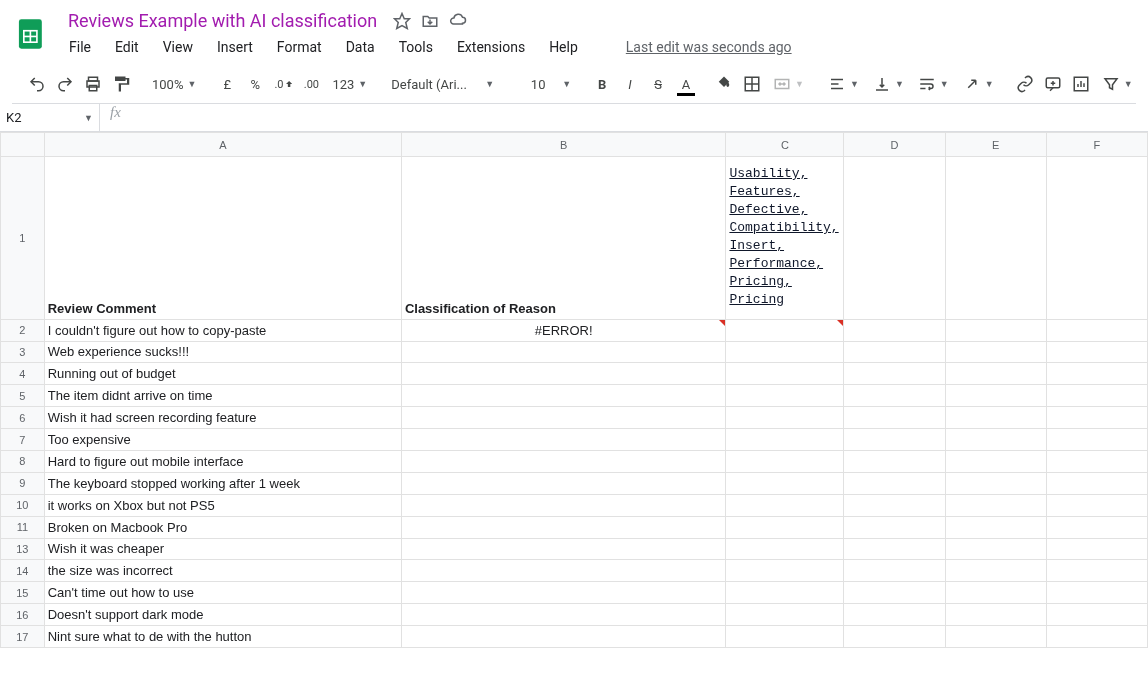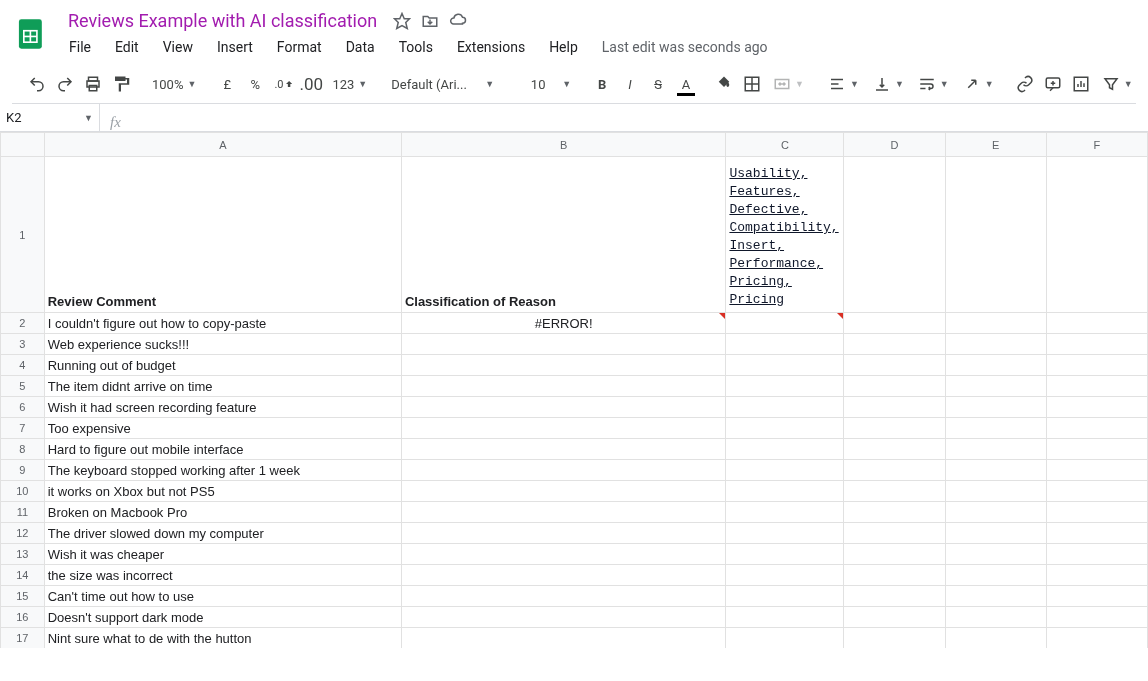--- a/index.html
+++ b/index.html
@@ -7,32 +7,32 @@
 .header { padding: 8px 12px 0 12px; }
 .title-row { display: flex; align-items: center; gap: 10px; }
 .logo { width: 40px; height: 40px; display: flex; align-items: center; justify-content: center; }
 .logo svg { width: 36px; height: 36px; }
 .title-block { flex: 1; }
 .doc-title-line { display: flex; align-items: center; gap: 10px; }
 .doc-title { font-size: 18px; color: #a21caf; padding: 2px 6px; }
 .title-icon { color: #5f6368; cursor: pointer; display:inline-flex; }
 .menu-bar { display: flex; align-items: center; gap: 10px; margin-top: 2px; }
 .menu-item { padding: 4px 7px; font-size: 14px; color: #202124; cursor: pointer; border-radius: 4px; }
-.last-edit { padding: 4px 7px; font-size: 14px; color: #5f6368; cursor: pointer; margin-left: 0; }
+.last-edit { padding: 4px 7px; font-size: 14px; color: #5f6368; text-decoration: underline; cursor: pointer; margin-left: 24px; }
 .toolbar { display: flex; align-items: center; padding: 6px 12px; border-bottom: 1px solid #dadce0; gap: 2px; margin-top: 6px; }
 .tb-btn { min-width: 26px; height: 26px; display: flex; align-items: center; justify-content: center; color: #444746; cursor: pointer; border-radius: 4px; padding: 0 4px; font-size: 13px; }
 .tb-sep { width: 1px; height: 20px; background: #dadce0; margin: 0 4px; }
 .tb-dd { display: flex; align-items: center; gap: 4px; padding: 0 6px; height: 26px; cursor: pointer; border-radius: 4px; font-size: 13px; color: #444746; }
 .tb-dd .caret { font-size: 9px; color: #5f6368; }
 .font-name { width: 90px; overflow: hidden; text-overflow: ellipsis; white-space: nowrap; }
 .font-size-box { width: 40px; text-align: center; }
 .text-color-btn { position: relative; }
 .text-color-underline { position: absolute; bottom: 1px; left: 4px; right: 4px; height: 3px; background: #000; }
 .disabled { opacity: 0.4; cursor: default; }
-.namebox-row { display: flex; align-items: flex-end; border-bottom: 1px solid #dadce0; height: 28px; }
+.namebox-row { display: flex; align-items: flex-start; border-bottom: 1px solid #dadce0; height: 28px; }
 .name-box { display: flex; align-items: center; width: 100px; border-right: 1px solid #dadce0; height: 100%; padding: 0 6px; justify-content: space-between; font-size: 13px; }
 .name-box .caret { font-size: 9px; color: #5f6368; }
 .fx-label { padding: 0 10px; font-style: italic; color: #9aa0a6; font-family: serif; font-size: 15px; }
 .formula-input { flex: 1; height: 100%; border: none; outline: none; font-size: 13px; padding: 0 4px; }
 .grid-wrap { display: flex; height: calc(681px - 165px); overflow: hidden; }
 .grid { border-collapse: collapse; table-layout: fixed; font-family: Arial, sans-serif; font-size: 13px; }
 .grid th, .grid td { border: 1px solid #e1e1e1; overflow: hidden; white-space: nowrap; }
 .corner { width: 44px; height: 24px; background: #f8f9fa; border: 1px solid #e1e1e1; }
 .col-head { height: 24px; background: #f8f9fa; text-align: center; font-weight: normal; color: #5f6368; font-size: 11px; }
 .row-head { width: 44px; background: #f8f9fa; text-align: center; font-weight: normal; color: #5f6368; font-size: 11px; }
@@ -128,21 +128,21 @@
     <div class="tb-sep"></div>
     <div class="tb-btn">£</div>
     <div class="tb-btn">%</div>
     <div class="tb-btn">
         <span style="font-size:11px">.0&nbsp;</span>
         <svg width="8" height="10" viewBox="0 0 10 10">
           <path d="M5 0L0 5h3v5h4V5h3z" fill="#444746"></path>
         </svg>
       </div>
     <div class="tb-btn">
-        <span style="font-size:17px">.00</span>
+        <span style="font-size:11px">.00</span>
       </div>
     <div class="tb-dd">
         <span>123</span>
         <span class="caret">▼</span>
       </div>
     <div class="tb-sep"></div>
     <div class="tb-dd">
         <span class="font-name">Default (Ari...</span>
         <span class="caret">▼</span>
       </div>
@@ -374,29 +374,20 @@
         <tr>
           <th class="row-head">11</th>
   <td class="cell">Broken on Macbook Pro</td>
   <td class="cell"></td>
           <td class="cell"></td>
   <td class="cell"></td>
   <td class="cell"></td>
   <td class="cell"></td>
         </tr>
         <tr>
-          <th class="row-head">12</th>
-  <td class="cell">The driver slowed down my computer</td>
-  <td class="cell"></td>
-          <td class="cell"></td>
-  <td class="cell"></td>
-  <td class="cell"></td>
-  <td class="cell"></td>
-        </tr>
-        <tr>
           <th class="row-head">13</th>
   <td class="cell">Wish it was cheaper</td>
   <td class="cell"></td>
           <td class="cell"></td>
   <td class="cell"></td>
   <td class="cell"></td>
   <td class="cell"></td>
         </tr>
         <tr>
           <th class="row-head">14</th>

